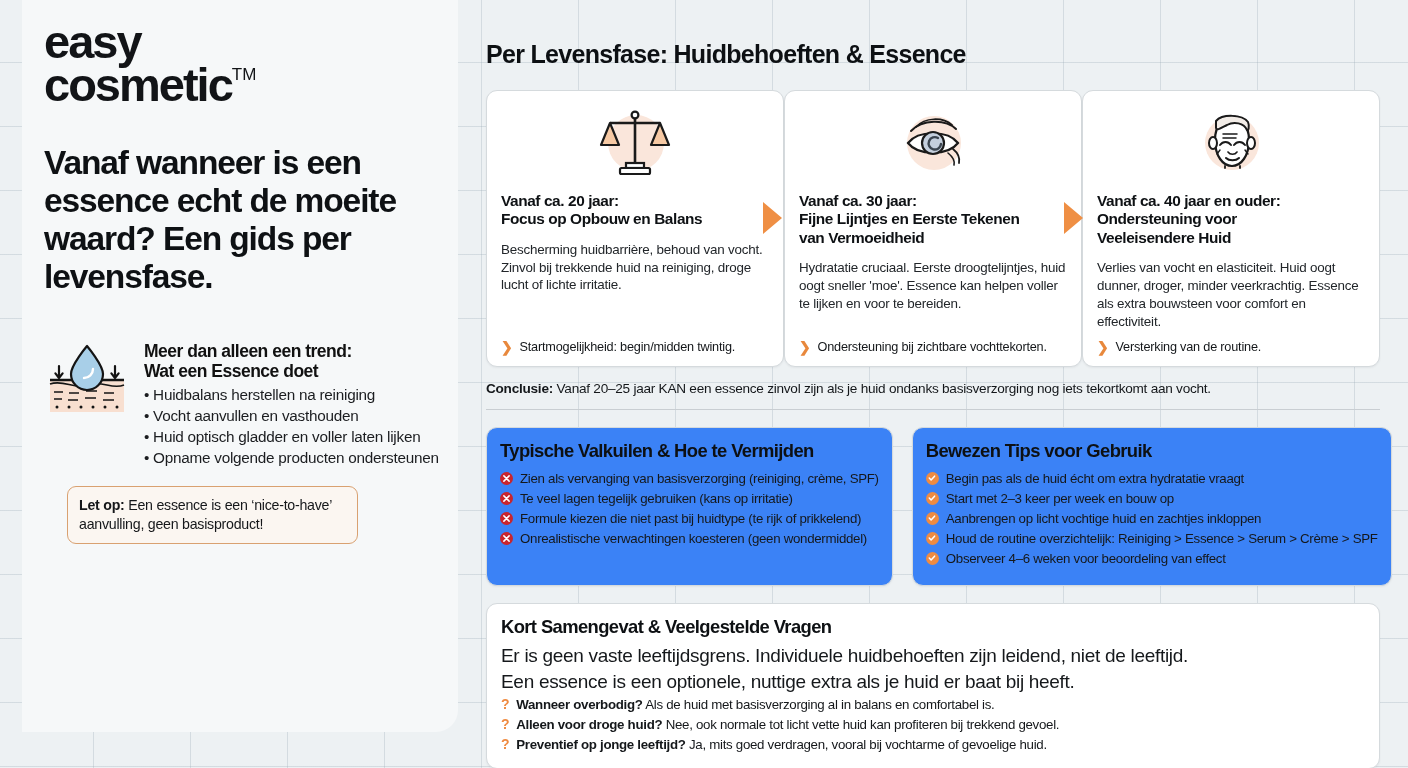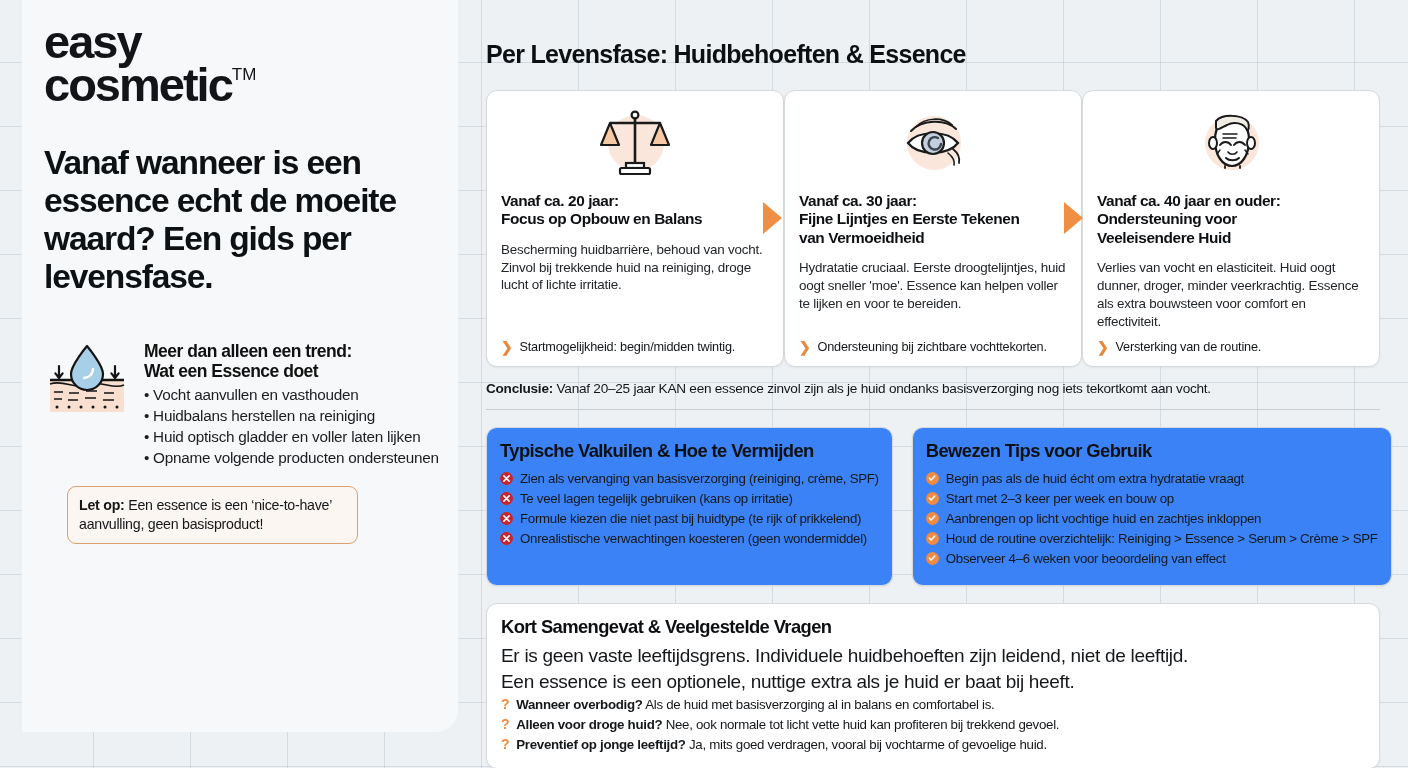--- a/index.html
+++ b/index.html
@@ -360,22 +360,22 @@
           <path d="M15 22 V34 M15 34 l-3.6 -4.6 M15 34 l3.6 -4.6" stroke="#141414" stroke-width="2.2" fill="none" stroke-linecap="round"></path>
           <path d="M71 22 V34 M71 34 l-3.6 -4.6 M71 34 l3.6 -4.6" stroke="#141414" stroke-width="2.2" fill="none" stroke-linecap="round"></path>
         </svg>
       </div>
 
       <div id="trend-text">
         <div id="trend-title">
           <div>Meer dan alleen een trend:</div>
           <div>Wat een Essence doet</div>
         </div>
+        <div class="trend-bullet">• Huidbalans herstellen na reiniging</div>
         <div class="trend-bullet">• Vocht aanvullen en vasthouden</div>
-        <div class="trend-bullet">• Huidbalans herstellen na reiniging</div>
         <div class="trend-bullet">• Huid optisch gladder en voller laten lijken</div>
         <div class="trend-bullet">• Opname volgende producten ondersteunen</div>
       </div>
     </div>
 
     <div id="note-box">
       <b>Let op:</b><span> Een essence is een ‘nice-to-have’ aanvulling, geen basisproduct!</span>
     </div>
   </section>
 

